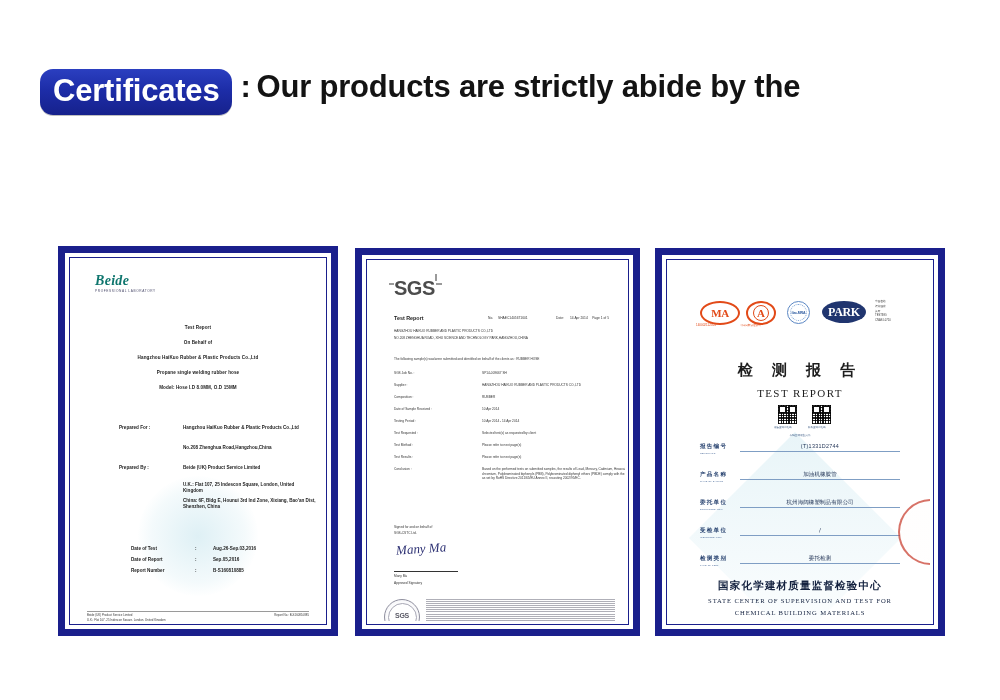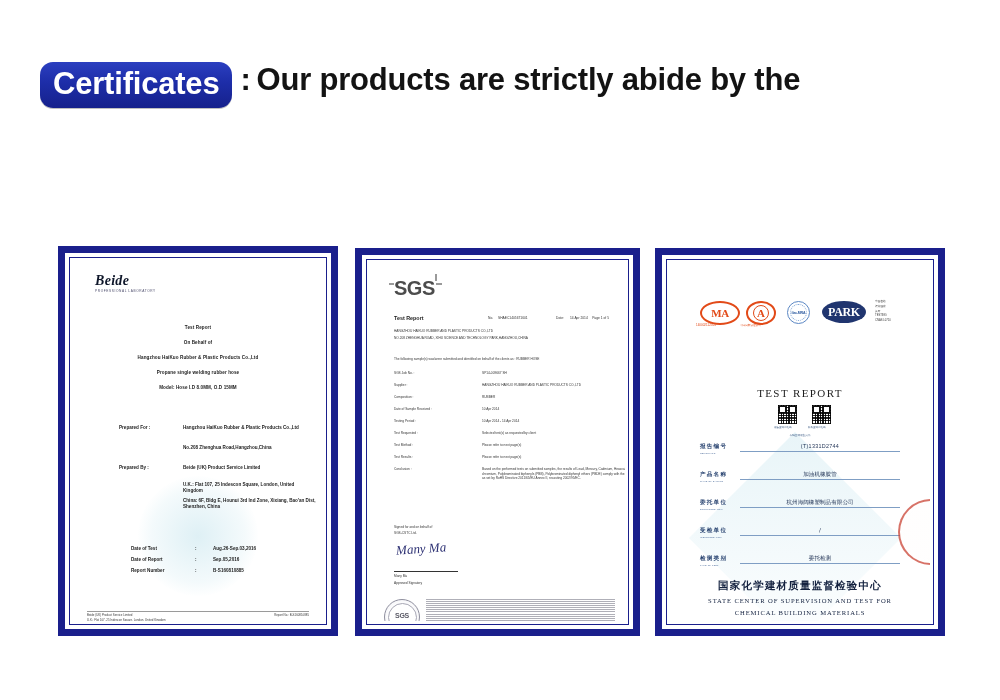--- a/index.html
+++ b/index.html
@@ -8,21 +8,21 @@
     width:1000px;height:700px;
     background:#ffffff;
     font-family:"Liberation Sans", sans-serif;
     overflow:hidden;
     position:relative;
   }
 
   
   .headline{
     position:absolute;
-    left:40px; top:53px;
+    left:40px; top:60px;
     width:930px;
   }
   .headline-line{
     font-size:31px;
     font-weight:700;
     color:#131313;
     line-height:54px;
     letter-spacing:-0.2px;
     white-space:nowrap;
   }
@@ -74,21 +74,21 @@
 
   
   .t{position:absolute;color:#2a2a2a;font-family:"Liberation Sans",sans-serif;}
   .ctr{text-align:center;width:100%;left:0;}
 
   
   .beide-logo{
     position:absolute;left:22px;top:12px;
     font-family:"Liberation Serif",serif;
     font-weight:700;font-style:italic;
-    font-size:14px;color:#0f172a;
+    font-size:14px;color:#0f766e;
     letter-spacing:.3px;
   }
   .beide-sub{
     position:absolute;left:22px;top:28px;
     font-size:3.2px;color:#4a4a6a;letter-spacing:.6px;
   }
   .watermark{
     position:absolute;
     left:50%;top:215px;transform:translateX(-50%);
     width:120px;height:120px;border-radius:50%;
@@ -420,20 +420,21 @@
 
         <div class="cnas-oval" style="left:152px;top:38px;"></div>
         <div class="cnas-word" style="left:158px;top:42px;">PARK</div>
 
         <div class="t" style="left:205px;top:36px;font-size:2.7px;color:#333;">中国合格</div>
         <div class="t" style="left:205px;top:41px;font-size:2.7px;color:#333;">评定国家</div>
         <div class="t" style="left:205px;top:46px;font-size:2.7px;color:#333;">认可</div>
         <div class="t" style="left:205px;top:51px;font-size:2.7px;color:#333;">TESTING</div>
         <div class="t" style="left:205px;top:56px;font-size:2.7px;color:#333;">CNAS L0710</div>
 
+        <div class="t ctr cn-title" style="top:98px;">检 测 报 告</div>
         <div class="t ctr cn-title-en" style="top:124px;">TEST REPORT</div>
 
         <div class="qr" style="left:108px;top:142px;"></div>
         <div class="t" style="left:104px;top:163px;font-size:2.5px;color:#3a5a84;">报告查询二维码</div>
         <div class="qr" style="left:142px;top:142px;"></div>
         <div class="t" style="left:138px;top:163px;font-size:2.5px;color:#3a5a84;">机构查询二维码</div>
         <div class="t ctr" style="top:170px;font-size:2.6px;color:#3a5a84;">扫码查询报告真伪</div>
 
         <div class="fld-lbl-cn" style="left:30px;top:180px;">报告编号</div>
         <div class="fld-lbl-en" style="left:30px;top:189px;">REPORT NO.</div>

